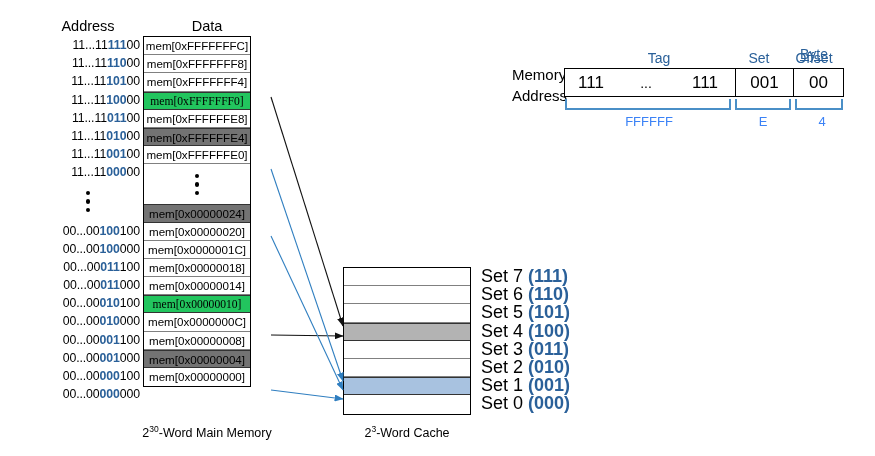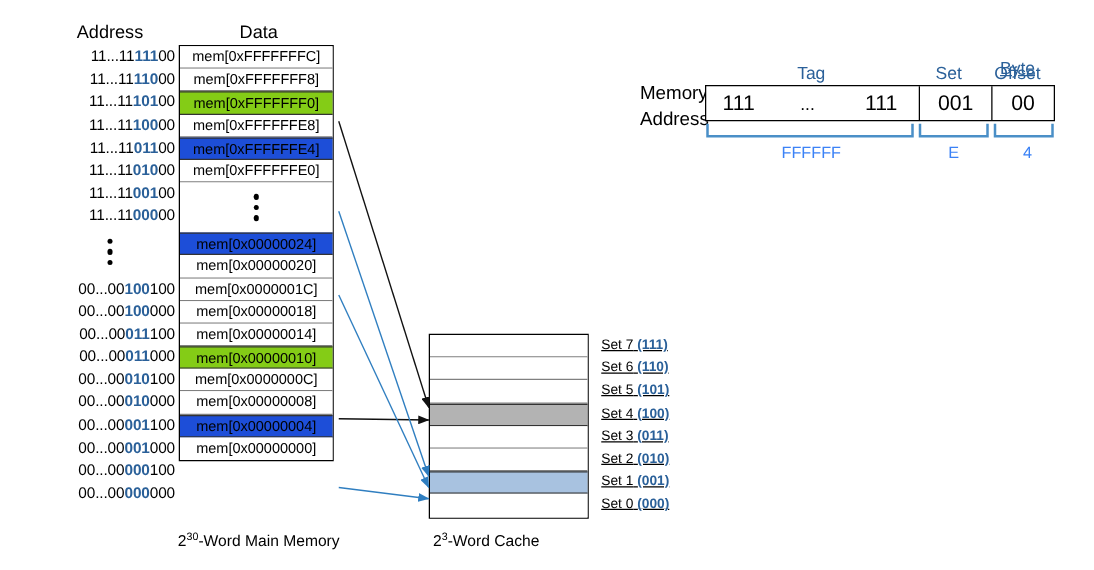--- a/index.html
+++ b/index.html
@@ -12,30 +12,30 @@
   
   .col-head{font-size:14.5px;text-align:center;}
 
   
   #mem-addr-col{left:36px;top:36px;width:104px;}
   .addr-row{height:18.2px;line-height:18.2px;font-size:12.3px;
             text-align:right;white-space:nowrap;letter-spacing:-0.1px;}
   .b{color:#2a6099;font-weight:bold;}
   .k{color:#000;font-weight:normal;}
 
-  #mem-data-col{left:143px;top:36px;width:124px;
+  #mem-data-col{left:143px;top:36px;width:108px;
                 border:1.6px solid #000;box-sizing:border-box;}
   .data-row{height:18.2px;line-height:17.5px;font-size:11.6px;
             text-align:center;box-sizing:border-box;
             border-bottom:1px solid #808080;background:#fff;
             white-space:nowrap;}
   .data-row:last-child{border-bottom:none;}
-  .data-row.gray{background:#84cc16;border-top:1.4px solid #333;
-                 border-bottom:1.4px solid #333;}
-  .data-row.blue{background:#1d4ed8;border-top:1.4px solid #333;
+  .data-row.gray{background:#22c55e;border-top:1.4px solid #333;
+                 border-bottom:1.4px solid #333;font-family:Liberation Serif, serif;}
+  .data-row.blue{background:#737373;border-top:1.4px solid #333;
                  border-bottom:1.4px solid #333;}
   .data-row.dots{background:#fff;border-bottom:none;}
 
   
   .vdots{display:flex;flex-direction:column;align-items:center;
          justify-content:center;gap:4px;height:100%;}
   .vdots i{display:block;width:4.5px;height:4.5px;border-radius:50%;
            background:#000;}
   .addr-dots{height:40px;display:flex;flex-direction:column;
              align-items:center;justify-content:center;gap:4px;
@@ -50,22 +50,22 @@
   #cache-box{left:343px;top:267px;width:128px;
              border:1.6px solid #000;box-sizing:border-box;}
   .cache-row{height:18.2px;box-sizing:border-box;
              border-bottom:1px solid #808080;background:#fff;}
   .cache-row:last-child{border-bottom:none;}
   .cache-row.gray{background:#b3b3b3;border-top:1.4px solid #333;
                   border-bottom:1.4px solid #333;}
   .cache-row.blue{background:#a8c2e0;border-top:1.4px solid #333;
                   border-bottom:1.4px solid #333;}
   #cache-labels{left:481px;top:267px;}
-  .set-label{height:18.2px;line-height:18.2px;font-size:11px;
-             white-space:nowrap;text-decoration:underline;}
+  .set-label{height:18.2px;line-height:18.2px;font-size:18px;
+             white-space:nowrap;}
 
   
   #addr-diagram{left:470px;top:18px;width:400px;height:120px;}
   .ma-text{font-size:15px;line-height:21px;margin-left:42px;}
   .field-label{font-size:14px;color:#2a6099;text-align:center;
                white-space:nowrap;}
   #addr-bits{border:1.6px solid #000;box-sizing:border-box;
              height:29px;display:flex;align-items:stretch;background:#fff;}
   #addr-bits > div{display:flex;align-items:center;justify-content:center;
                    font-size:17px;box-sizing:border-box;}
@@ -102,20 +102,21 @@
     <div class="addr-row"><span class="k">00...00</span><span class="b">010</span><span class="k">000</span></div>
     <div class="addr-row"><span class="k">00...00</span><span class="b">001</span><span class="k">100</span></div>
     <div class="addr-row"><span class="k">00...00</span><span class="b">001</span><span class="k">000</span></div>
     <div class="addr-row"><span class="k">00...00</span><span class="b">000</span><span class="k">100</span></div>
     <div class="addr-row"><span class="k">00...00</span><span class="b">000</span><span class="k">000</span></div>
   </div>
 
 <div class="abs" id="mem-data-col">
     <div class="data-row">mem[0xFFFFFFFC]</div>
     <div class="data-row">mem[0xFFFFFFF8]</div>
+    <div class="data-row">mem[0xFFFFFFF4]</div>
     <div class="data-row gray">mem[0xFFFFFFF0]</div>
     <div class="data-row">mem[0xFFFFFFE8]</div>
     <div class="data-row blue">mem[0xFFFFFFE4]</div>
     <div class="data-row">mem[0xFFFFFFE0]</div>
     <div class="data-row dots" style="height: 40px;">
       <div class="vdots">
         <i></i>
         <i></i>
         <i></i>
       </div>
@@ -150,21 +151,21 @@
     <div class="set-label"><span>Set 7</span> <span class="b">(111)</span></div>
     <div class="set-label"><span>Set 6</span> <span class="b">(110)</span></div>
     <div class="set-label"><span>Set 5</span> <span class="b">(101)</span></div>
     <div class="set-label"><span>Set 4</span> <span class="b">(100)</span></div>
     <div class="set-label"><span>Set 3</span> <span class="b">(011)</span></div>
     <div class="set-label"><span>Set 2</span> <span class="b">(010)</span></div>
     <div class="set-label"><span>Set 1</span> <span class="b">(001)</span></div>
     <div class="set-label"><span>Set 0</span> <span class="b">(000)</span></div>
   </div>
 
-<div class="abs caption" style="left:289px;top:424px;width:200px;text-align:center;">
+<div class="abs caption" style="left:307px;top:424px;width:200px;text-align:center;">
   <span>2</span><sup>3</sup><span>-Word Cache</span>
 </div>
 
 <svg class="abs" style="left:0;top:0;width:875px;height:456px;pointer-events:none;">
   <defs>
     <marker id="ah-black" markerWidth="9" markerHeight="7" refX="8.4" refY="3.5" orient="auto" markerUnits="userSpaceOnUse">
       <path d="M0,0 L9,3.5 L0,7 z" fill="#111"></path>
     </marker>
     <marker id="ah-blue" markerWidth="9" markerHeight="7" refX="8.4" refY="3.5" orient="auto" markerUnits="userSpaceOnUse">
       <path d="M0,0 L9,3.5 L0,7 z" fill="#2f7ec0"></path>
@@ -182,21 +183,21 @@
   <line x1="271" y1="390" x2="343" y2="399" stroke="#2f7ec0" stroke-width="1.1" marker-end="url(#ah-blue)"></line>
 </svg>
 
 <div class="abs" id="addr-diagram">
 
   <div class="abs ma-text" style="left:0px;top:46px;width:88px;">
     <div>Memory</div>
     <div>Address</div>
   </div>
 
-  <div class="abs field-label" style="left:94px;top:32px;width:170px;">Tag</div>
+  <div class="abs field-label" style="left:104px;top:32px;width:170px;">Tag</div>
   <div class="abs field-label" style="left:264px;top:32px;width:50px;">Set</div>
   <div class="abs field-label" style="left:314px;top:28px;width:60px;text-decoration:underline;">Byte</div>
   <div class="abs field-label" style="left:314px;top:32px;width:60px;">Offset</div>
 
   <div class="abs" id="addr-bits" style="left:94px;top:50px;width:280px;">
     <div style="flex:0 0 52px;">111</div>
     <div style="flex:0 0 58px;font-size:14px;">...</div>
     <div style="flex:0 0 60px;">111</div>
     <div class="seg-div" style="flex:0 0 58px;">001</div>
     <div class="seg-div" style="flex:1 1 auto;">00</div>

